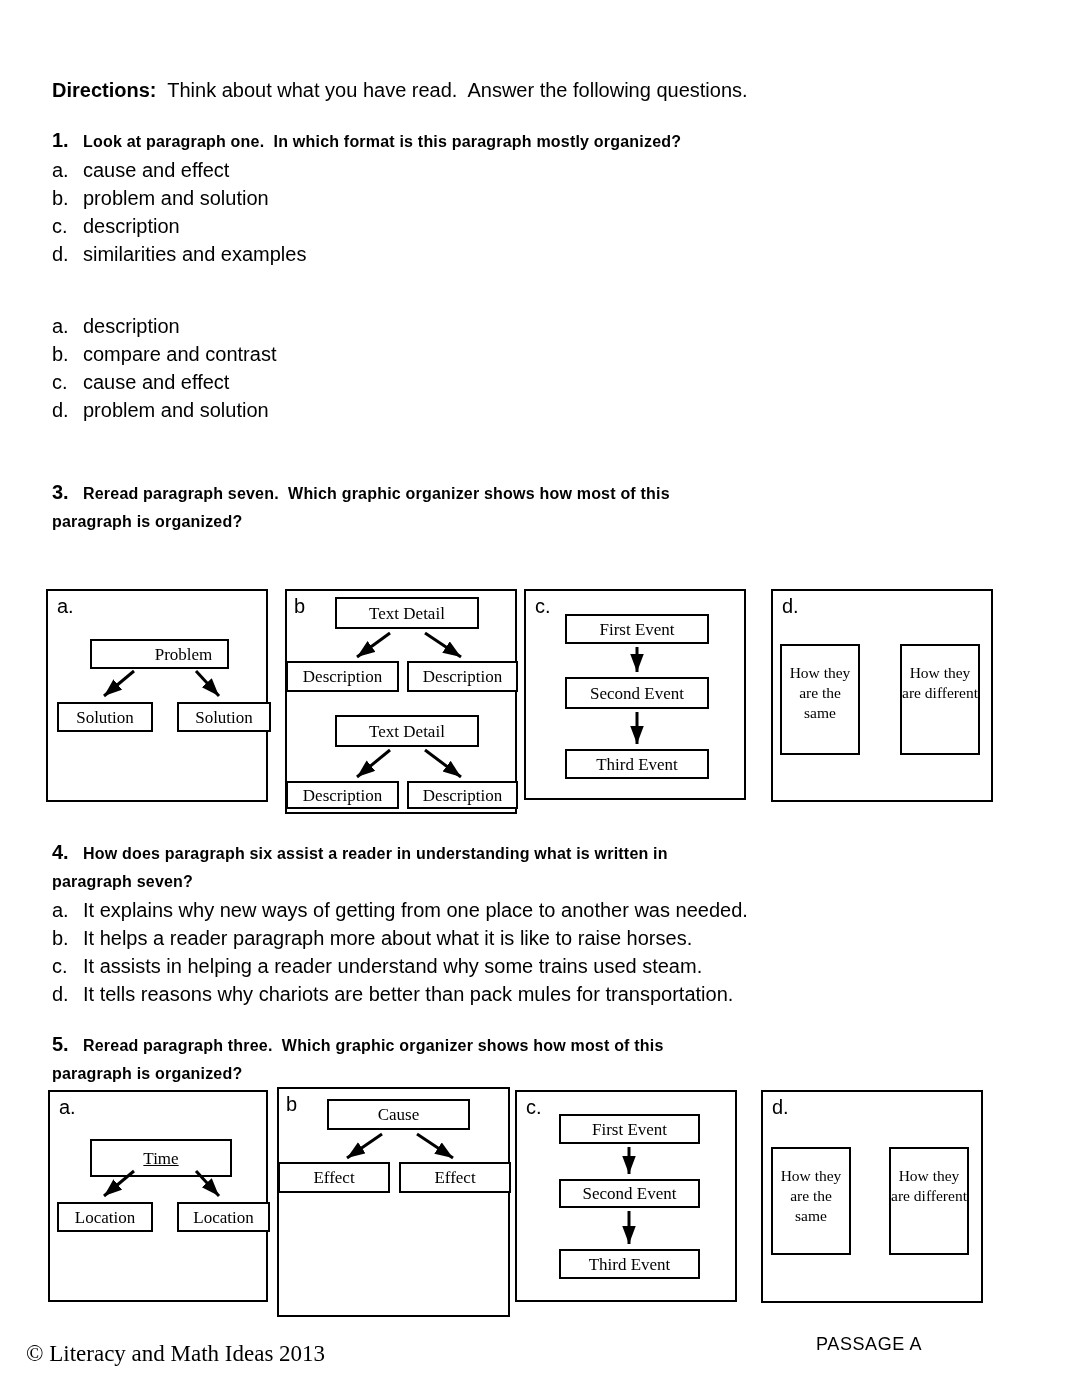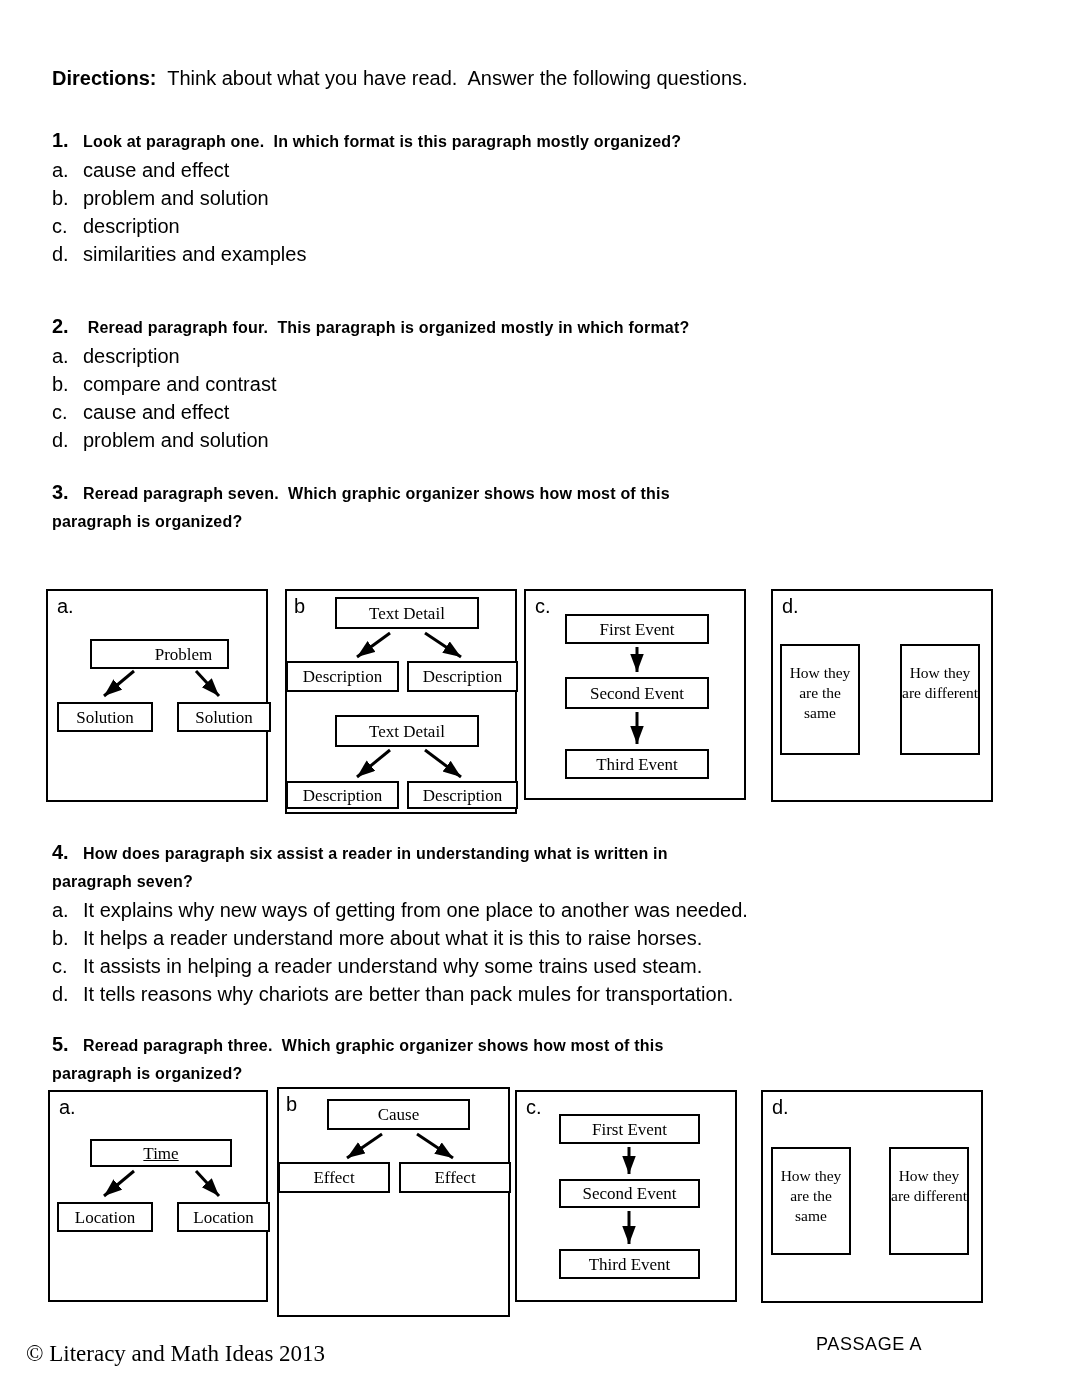--- a/index.html
+++ b/index.html
@@ -48,21 +48,21 @@
 <svg class="defs-svg" aria-hidden="true">
   <defs>
     <marker id="ah" markerWidth="6.5" markerHeight="5" refX="6" refY="2.25" orient="auto" markerUnits="strokeWidth">
       <path d="M0,0 L6,2.25 L0,4.5 z" fill="#000"></path>
     </marker>
   </defs>
 </svg>
 
 <div class="page">
 
-  <div class="qblock" style="top:64px">
+  <div class="qblock" style="top:76px">
     <span class="b pre">Directions:</span><span class="pre">  Think about what you have read.  Answer the following questions.</span>
   </div>
 
   <div class="qblock" style="top:126px">
     <div>
       <span class="qnum b">1.</span><span class="qhead pre">Look at paragraph one.  In which format is this paragraph mostly organized?</span>
     </div>
     <div class="opt">
         <span class="qnum">a.</span>
         <span class="pre">cause and effect</span>
@@ -75,23 +75,20 @@
         <span class="qnum">c.</span>
         <span class="pre">description</span>
       </div>
     <div class="opt">
         <span class="qnum">d.</span>
         <span class="pre">similarities and examples</span>
       </div>
   </div>
 
   <div class="qblock" style="top:312px">
-    <div>
-      <span class="qnum b">2.</span><span class="qhead pre"> Reread paragraph four.  This paragraph is organized mostly in which format?</span>
-    </div>
     <div class="opt">
         <span class="qnum">a.</span>
         <span class="pre">description</span>
       </div>
     <div class="opt">
         <span class="qnum">b.</span>
         <span class="pre">compare and contrast</span>
       </div>
     <div class="opt">
         <span class="qnum">c.</span>
@@ -158,42 +155,42 @@
     <div>
       <span class="qnum b">4.</span><span class="qhead pre">How does paragraph six assist a reader in understanding what is written in</span>
     </div>
     <div class="qhead pre">paragraph seven?</div>
     <div class="opt">
         <span class="qnum">a.</span>
         <span class="pre">It explains why new ways of getting from one place to another was needed.</span>
       </div>
     <div class="opt">
         <span class="qnum">b.</span>
-        <span class="pre">It helps a reader understand more about what it is this to raise horses.</span>
+        <span class="pre">It helps a reader paragraph more about what it is like to raise horses.</span>
       </div>
     <div class="opt">
         <span class="qnum">c.</span>
         <span class="pre">It assists in helping a reader understand why some trains used steam.</span>
       </div>
     <div class="opt">
         <span class="qnum">d.</span>
         <span class="pre">It tells reasons why chariots are better than pack mules for transportation.</span>
       </div>
   </div>
 
   <div class="qblock" style="top:1030px">
     <div>
       <span class="qnum b">5.</span><span class="qhead pre">Reread paragraph three.  Which graphic organizer shows how </span><span class="qhead i pre">most</span><span class="qhead pre"> of this</span>
     </div>
     <div class="qhead pre">paragraph is organized?</div>
   </div>
 
   <div class="gbox" style="left:48px; top:1090px; width:220px; height:212px;">
     <span class="glabel">a.</span>
-    <div class="ibox" style="left:40px; top:47px; width:142px; height:28px;text-decoration:underline;">Time</div>
+    <div class="ibox" style="left:40px; top:47px; width:142px; height:38px;text-decoration:underline;">Time</div>
     <div class="ibox" style="left:7px; top:110px; width:96px; height:30px;">Location</div>
     <div class="ibox" style="left:127px; top:110px; width:93px; height:30px;">Location</div>
     <svg class="arrows" width="220" height="212">
       <line x1="84" y1="79" x2="54" y2="104" marker-end="url(#ah)"></line>
       <line x1="146" y1="79" x2="169" y2="104" marker-end="url(#ah)"></line>
     </svg>
   </div>
 
   <div class="gbox" style="left:277px; top:1087px; width:233px; height:230px;">
     <span class="glabel" style="left:7px;">b</span>

